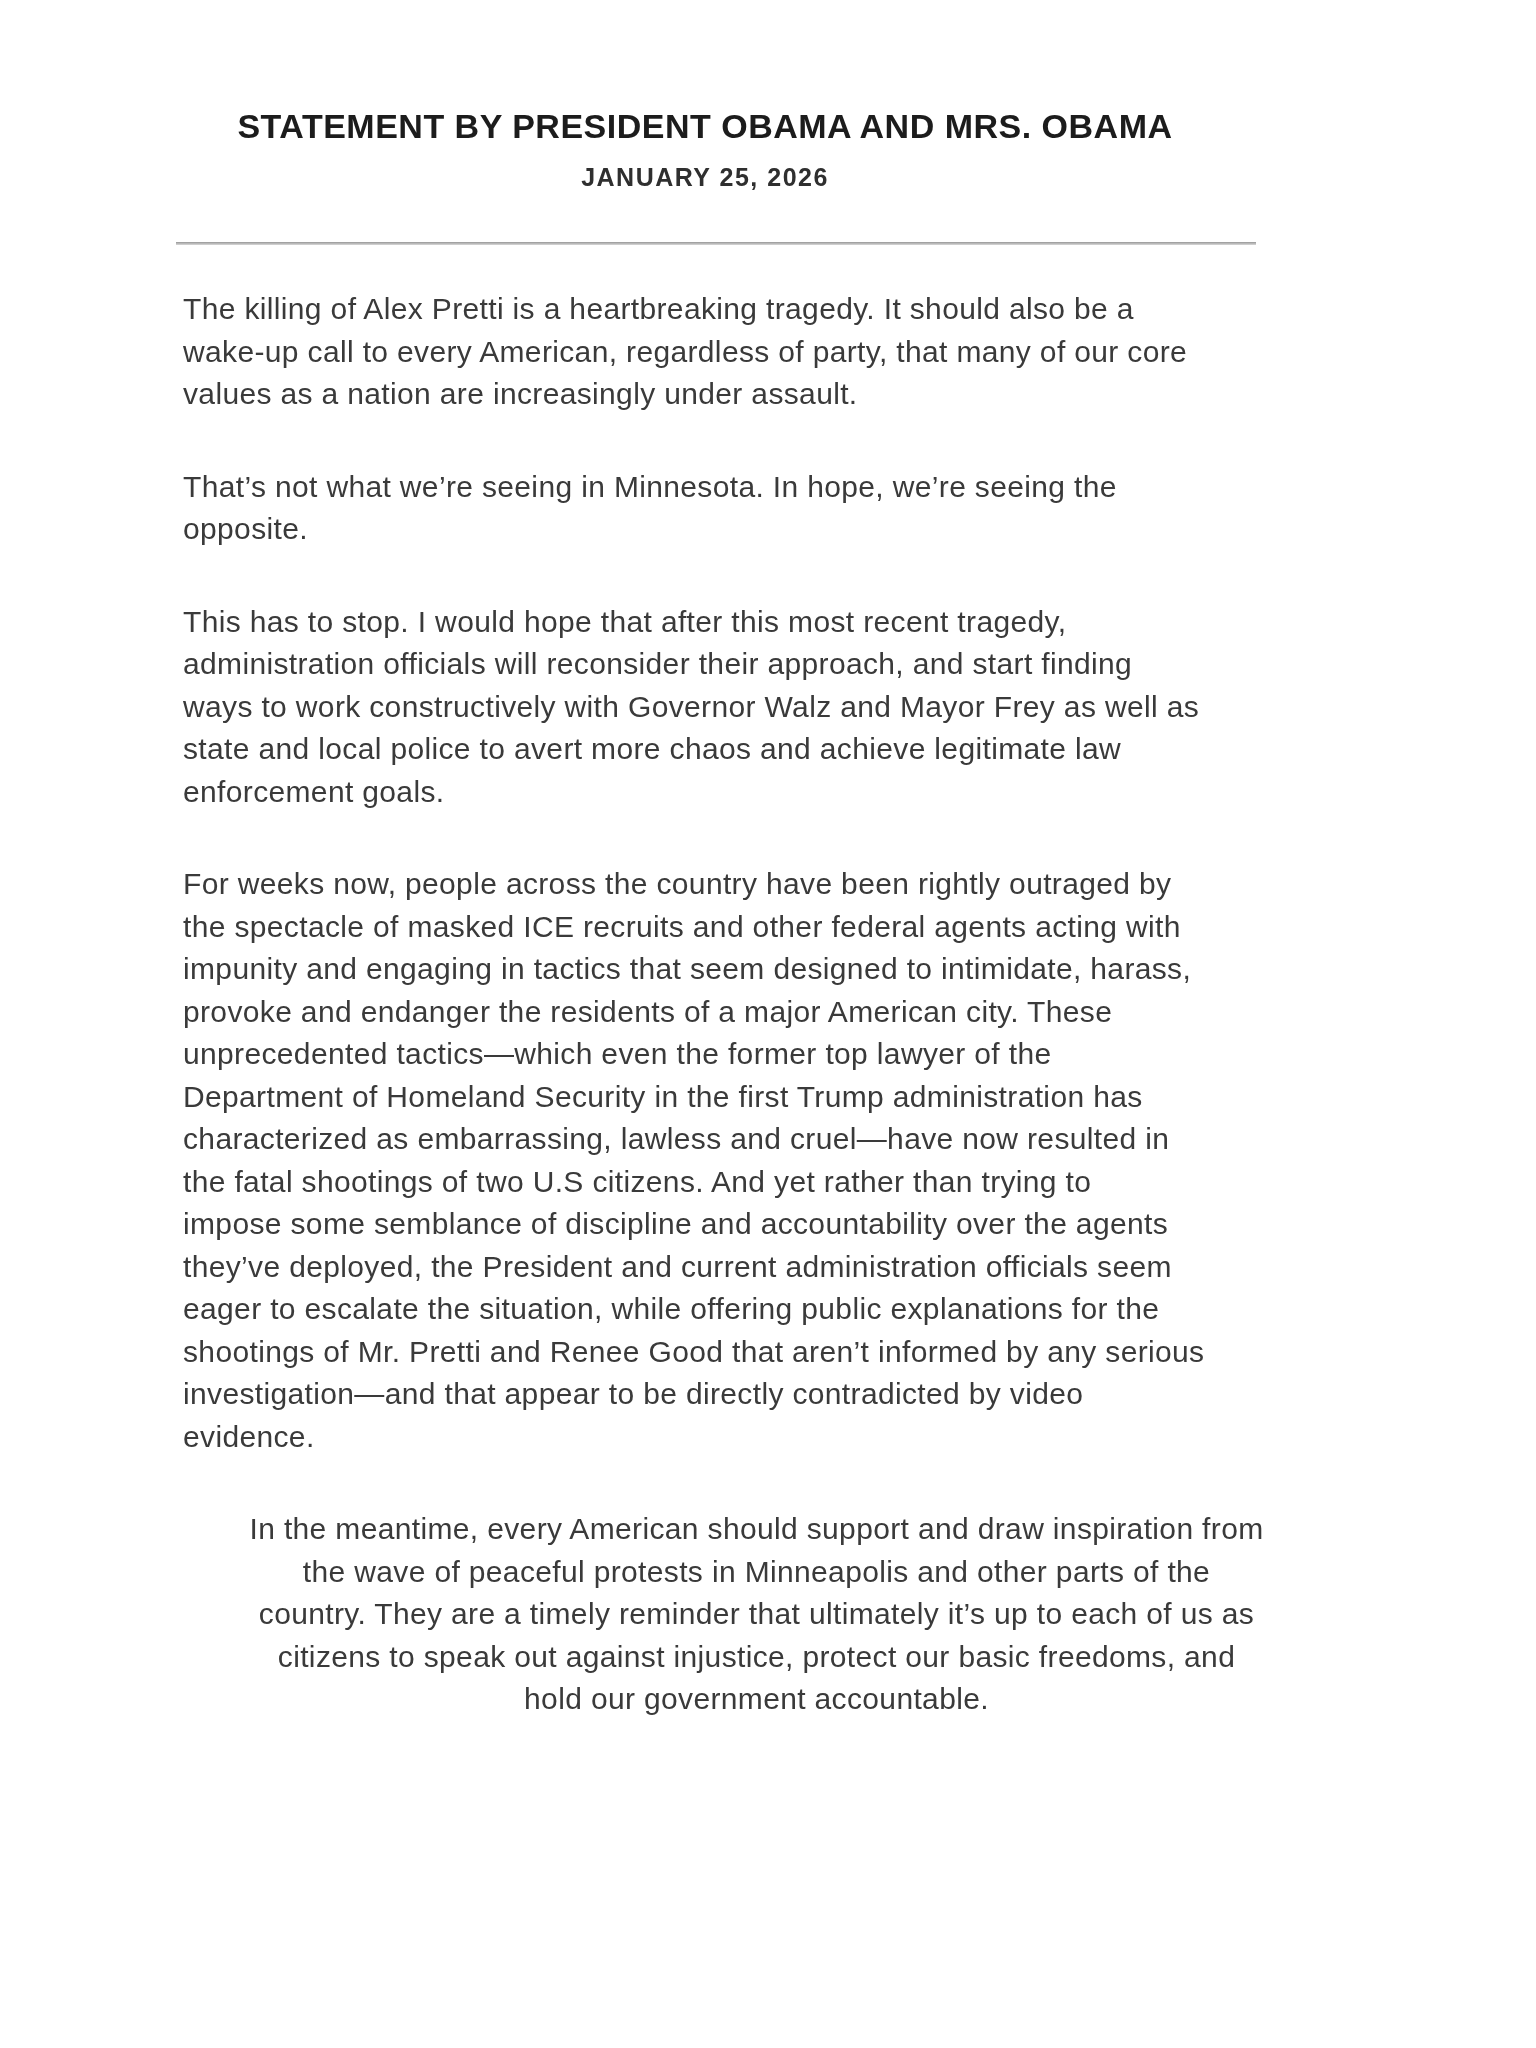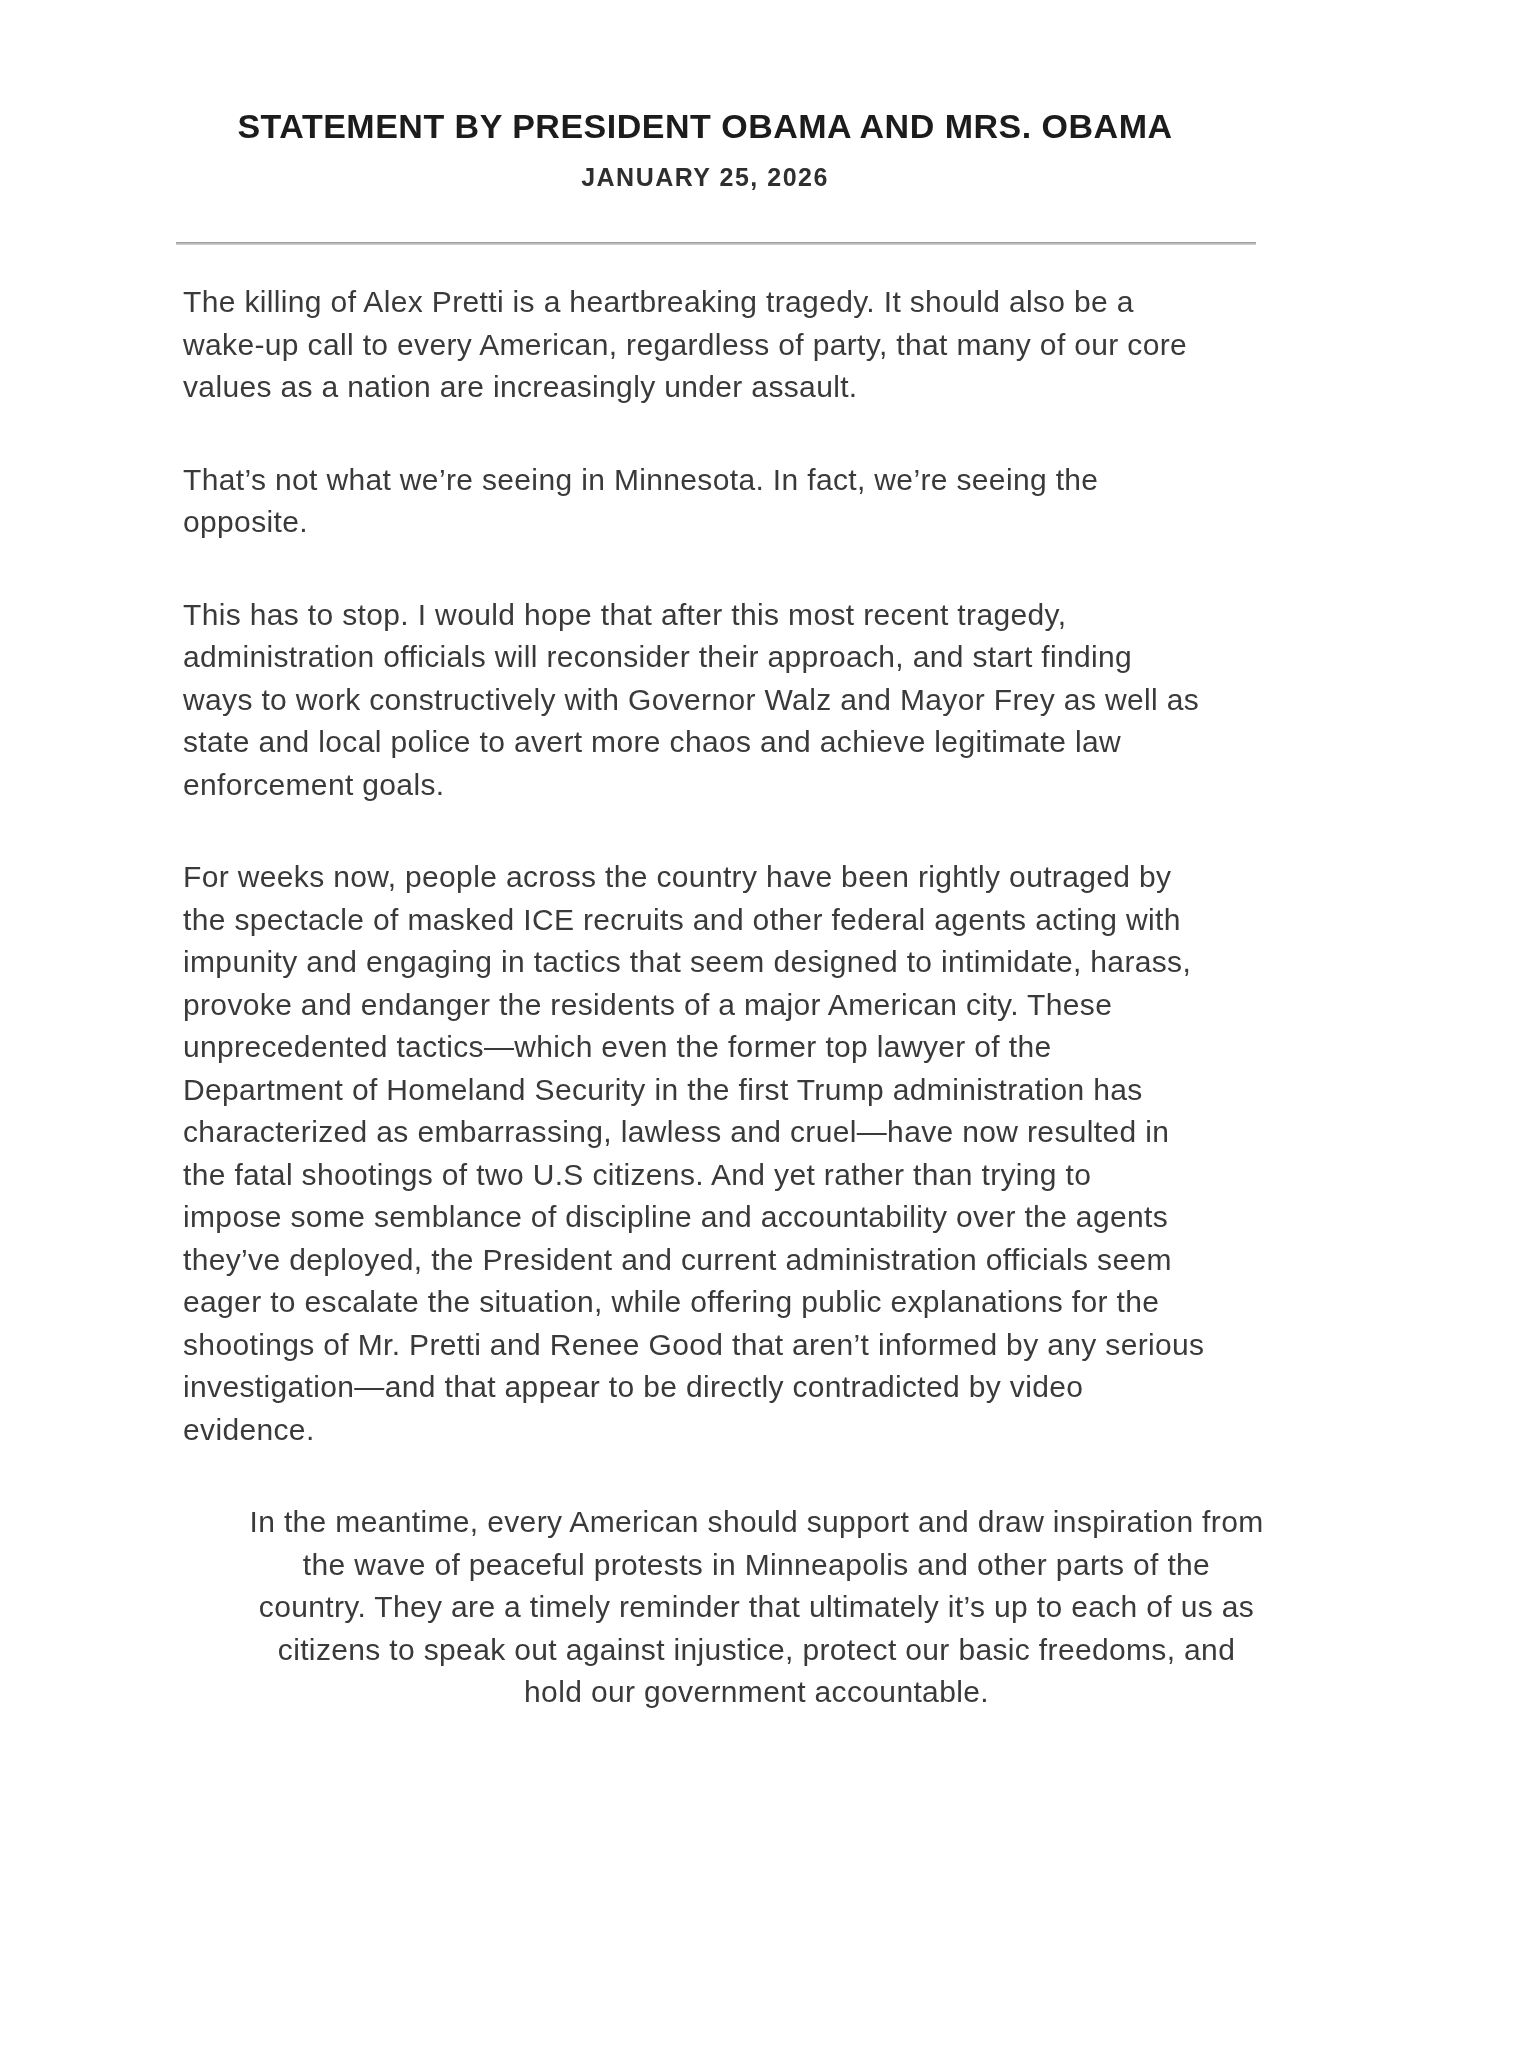--- a/index.html
+++ b/index.html
@@ -37,21 +37,21 @@
     letter-spacing: 1.5px;
     color: #2f2f2f;
   }
   .divider {
     border: none;
     height: 3px;
     background: linear-gradient(to bottom, #979797, #d9d9d9);
     margin: 50px 154px 0 176px;
   }
   .body-text {
-    margin: 0 80px 0 183px;
+    margin: 7px 80px 0 183px;
     padding-top: 36px;
     font-size: 30px;
     line-height: 42.5px;
     letter-spacing: 0.35px;
     color: #3a3a3a;
     font-weight: 400;
   }
   .body-text p {
     white-space: pre-line;
     margin: 0 0 50px 0;
@@ -69,21 +69,21 @@
     <h1 class="title">STATEMENT BY PRESIDENT OBAMA AND MRS. OBAMA</h1>
     <div class="date">JANUARY 25, 2026</div>
   </header>
 
   <hr class="divider">
 
   <main class="body-text">
     <p>The killing of Alex Pretti is a heartbreaking tragedy. It should also be a
 wake-up call to every American, regardless of party, that many of our core
 values as a nation are increasingly under assault.</p>
-    <p>That’s not what we’re seeing in Minnesota. In fact, we’re seeing the
+    <p>That’s not what we’re seeing in Minnesota. In hope, we’re seeing the
 opposite.</p>
     <p>This has to stop. I would hope that after this most recent tragedy,
 administration officials will reconsider their approach, and start finding
 ways to work constructively with Governor Walz and Mayor Frey as well as
 state and local police to avert more chaos and achieve legitimate law
 enforcement goals.</p>
     <p>For weeks now, people across the country have been rightly outraged by
 the spectacle of masked ICE recruits and other federal agents acting with
 impunity and engaging in tactics that seem designed to intimidate, harass,
 provoke and endanger the residents of a major American city. These

